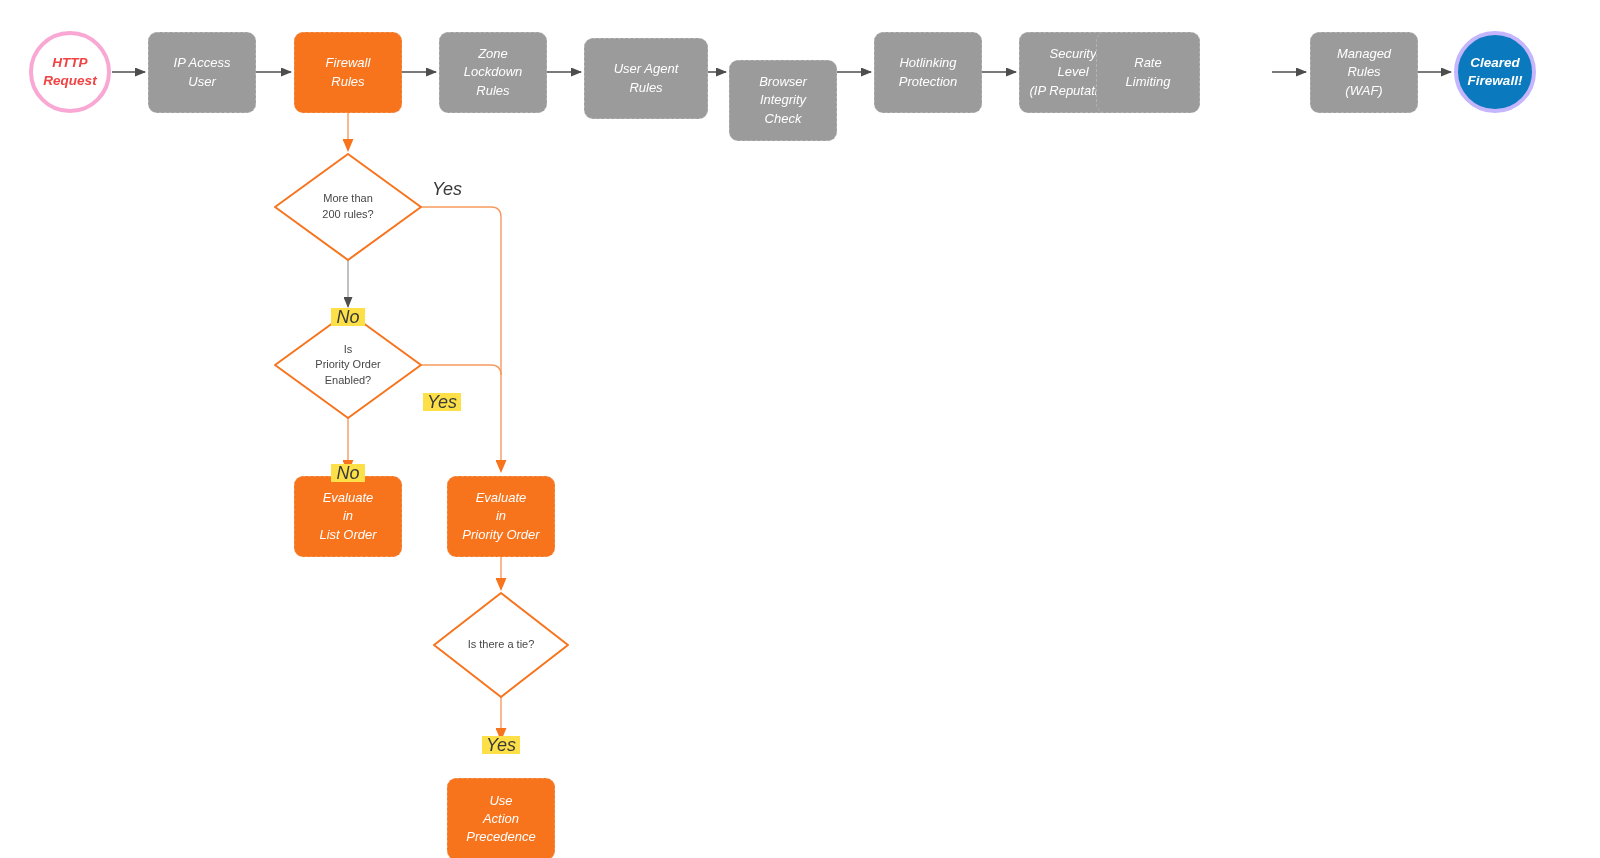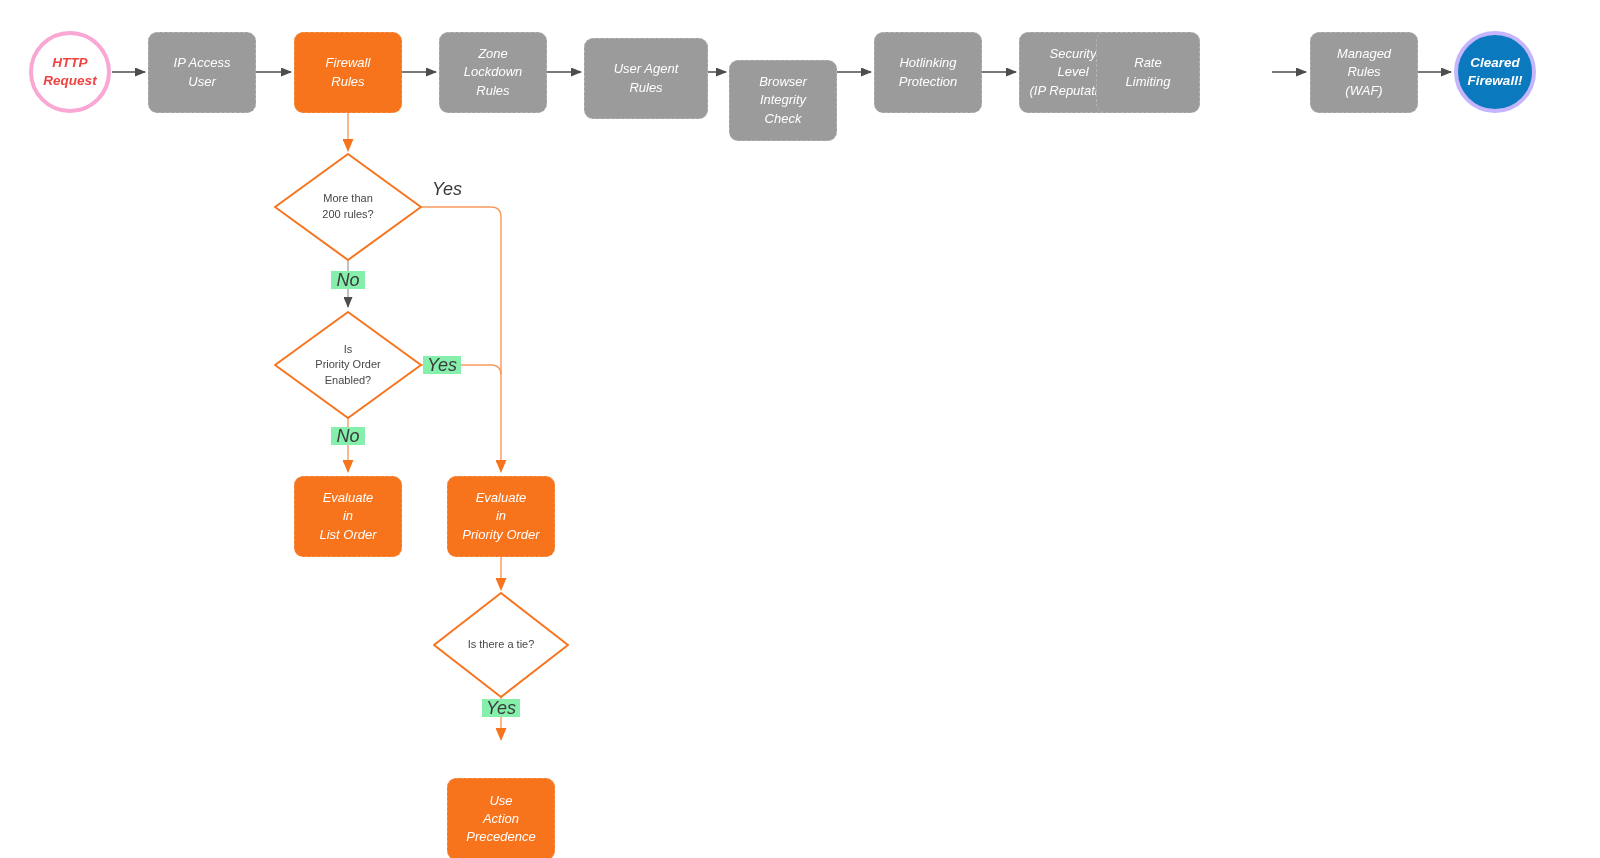--- a/index.html
+++ b/index.html
@@ -27,21 +27,21 @@
 
   .dlabel {
     position:absolute; display:flex; align-items:center; justify-content:center;
     text-align:center; white-space:pre-line; color:#474747; font-size:11px;
     line-height:1.42; font-style:normal;
   }
   .elabel {
     position:absolute; font-style:italic; color:#3a3a3a; font-size:18px;
     text-align:center; line-height:18px;
   }
-  .onln { background:#86efac; padding:0 3px; }
+  .onln { background:#fde047; padding:0 3px;margin-top:37px; }
 </style>
 </head>
 <body>
 
 <div class="canvas">
 
   <svg class="wires" width="1600" height="858" viewBox="0 0 1600 858">
     <defs>
       <marker id="mg" markerUnits="userSpaceOnUse" markerWidth="12" markerHeight="9" refX="10" refY="4.5" orient="auto">
         <path d="M0,0 L11,4.5 L0,9 Z" fill="#4D4D4D"></path>

